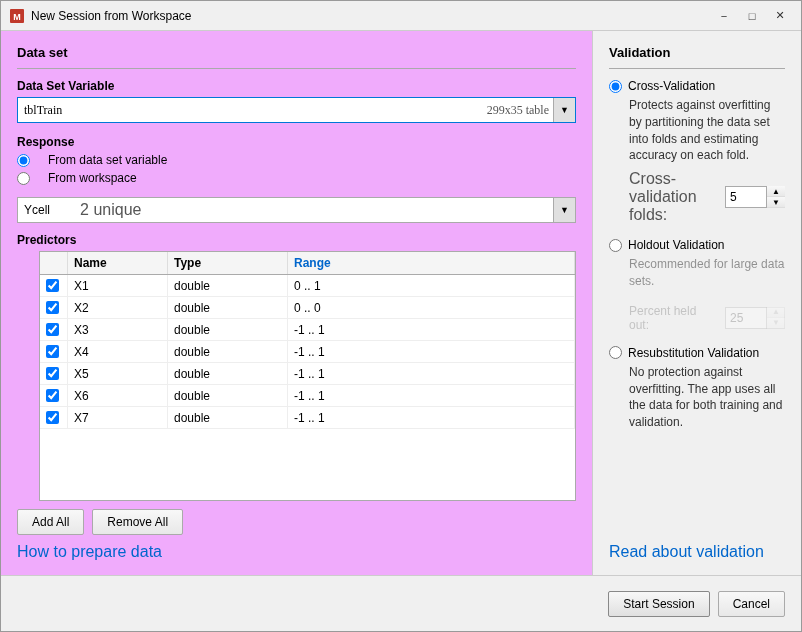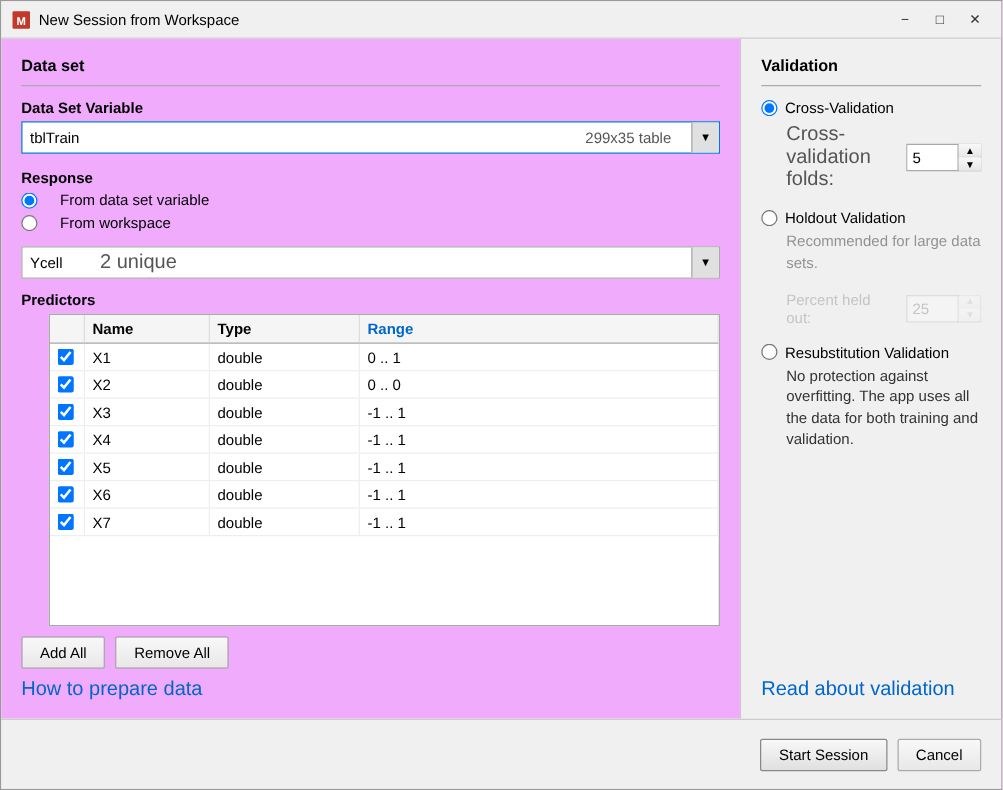--- a/index.html
+++ b/index.html
@@ -100,28 +100,29 @@
     .select-box {
       width: 100%;
       height: 26px;
       border: 1px solid #0078d7;
       background: white;
       display: flex;
       align-items: center;
       padding: 0 6px;
       cursor: pointer;
       position: relative;
+      font-family: Liberation Serif, serif;
     }
     .select-box .select-value {
       flex: 1;
       font-size: 12px;
     }
     .select-box .select-type {
       color: #555;
-      margin-right: 32px;
+      margin-right: 20px;
       font-size: 12px;
     }
     .select-arrow {
       position: absolute;
       right: 0;
       top: 0;
       bottom: 0;
       width: 22px;
       background: #e0e0e0;
       border-left: 1px solid #aaa;
@@ -484,20 +485,21 @@
       <div class="section-header">Validation</div>
       <hr class="section-divider">
 
       <div class="validation-options-area">
 
         <div class="validation-option">
           <div class="validation-radio-row">
             <input type="radio" name="validation" id="cv" checked="" style="">
             <label for="cv">Cross-Validation</label>
           </div>
+          <div class="validation-desc">Protects against overfitting by partitioning the data set into folds and estimating accuracy on each fold.</div>
           <div class="cv-folds-row">
             <span class="cv-folds-label">Cross-validation folds:</span>
             <div class="spinner-input">
               <input type="text" value="5" style="">
               <div class="spinner-buttons">
                 <button class="spinner-btn">▲</button>
                 <button class="spinner-btn">▼</button>
               </div>
             </div>
           </div>

